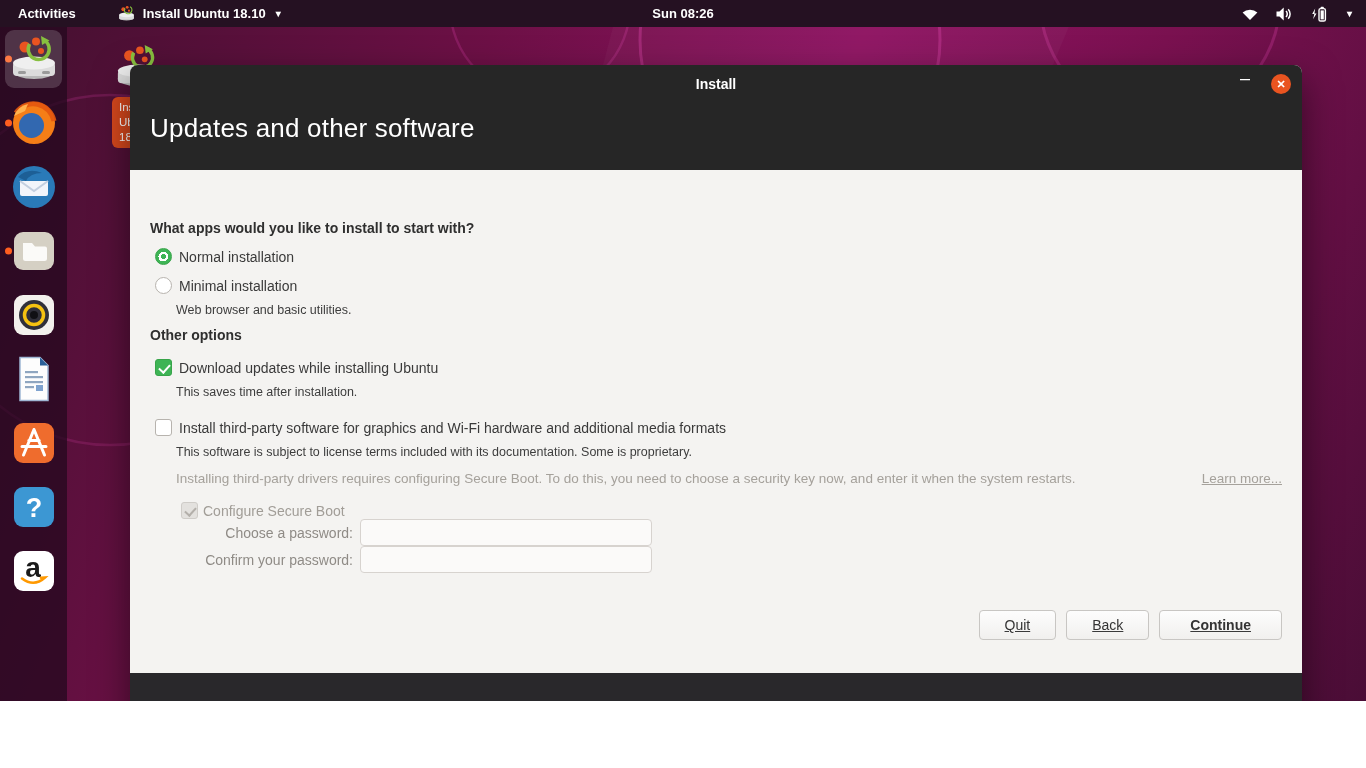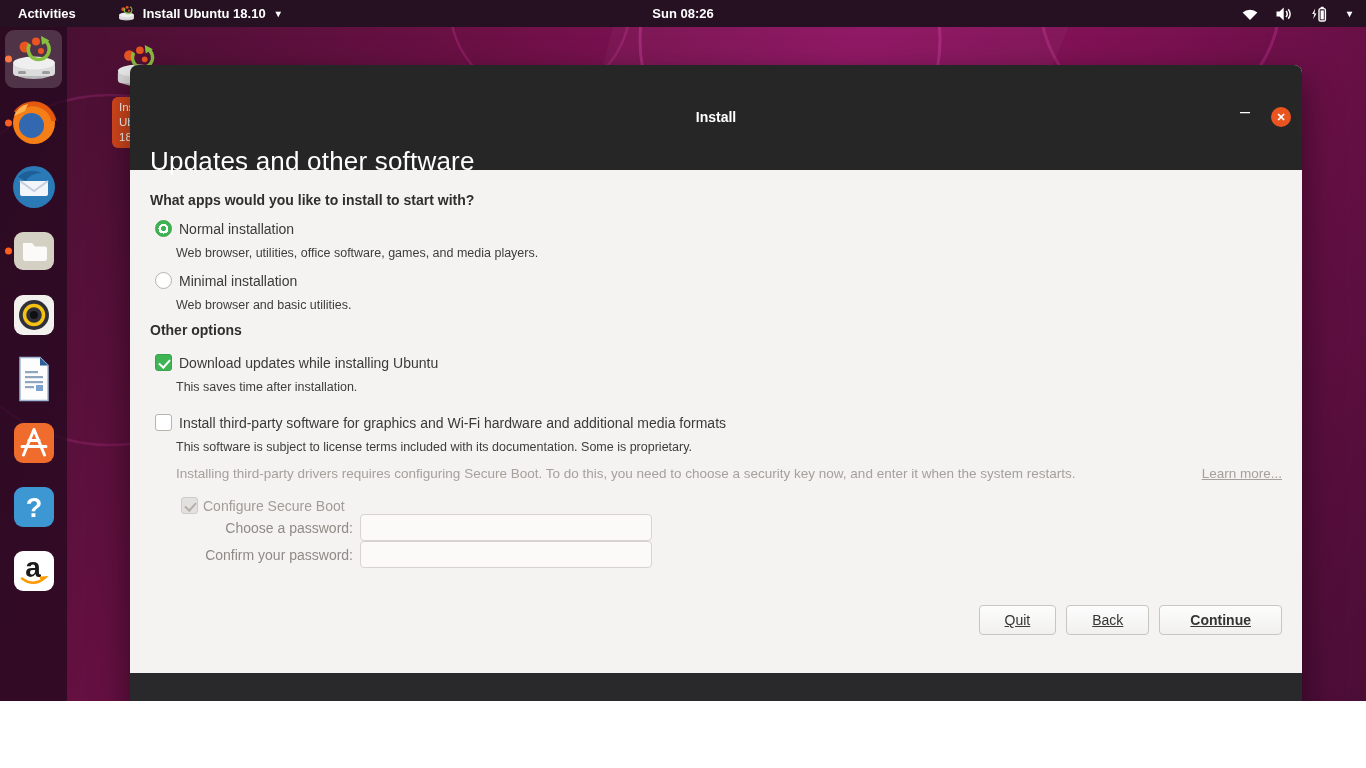--- a/index.html
+++ b/index.html
@@ -34,30 +34,30 @@
   
   .desktop-icon{ position:absolute; left:108px; top:44px; width:60px; z-index:1; text-align:center; }
   .di-label{ margin:3px 0 0 4px; width:52px; background:#d7481d; border-radius:6px;
     color:#fff; font-size:11.5px; line-height:15px; padding:3px 0 3px 7px; text-align:left; }
 
   
   .window{ position:absolute; left:130px; top:65px; width:1172px; height:699px; z-index:10;
     border-radius:8px; overflow:hidden; box-shadow:0 14px 36px rgba(0,0,0,0.5);
     display:flex; flex-direction:column; background:#f4f3f1; }
   .win-head{ background:#262626; height:105px; position:relative; flex:0 0 auto; }
-  .titlebar{ height:38px; position:relative; display:flex; align-items:center; justify-content:center;margin-top:33px; }
+  .titlebar{ height:38px; position:relative; display:flex; align-items:center; justify-content:center; }
   .win-title{ color:#fff; font-size:14px; font-weight:700; }
   .win-min{ position:absolute; right:46px; top:3px; color:#fff; font-size:18px; width:22px; text-align:center; cursor:default; }
   .win-close{ position:absolute; right:11px; top:9px; width:20px; height:20px; border-radius:50%;
     background:var(--ubuntu-orange,#e95420); color:#fff; font-size:11px; font-weight:700;
     display:flex; align-items:center; justify-content:center; cursor:default; }
   .win-heading{ color:#fff; font-size:26px; font-weight:400; padding:10px 0 0 20px; letter-spacing:0.2px; }
 
   .win-content{ flex:1 1 auto; padding:22px 20px 0 20px; color:#3a3a3a; }
-  .sect{ font-size:14px; font-weight:700; color:#2f2f2f; }
+  .sect{ font-size:14px; font-weight:700; color:#2f2f2f;margin-top:28px; }
   .opt{ display:flex; align-items:center; gap:7px; margin:12px 0 0 5px; font-size:14px; }
   .opt-desc{ margin:9px 0 0 26px; font-size:12.5px; color:#3d3d3d; } .mt10{ margin-top:10px; } .mt16{ margin-top:16px; } .mt20{ margin-top:20px; }
 
   .radio{ width:17px; height:17px; border-radius:50%; flex:0 0 auto; }
   .radio.checked{ background:radial-gradient(circle at 50% 50%, var(--accent-green,#3eb455) 0 2.5px, #ffffff 2.5px 5px, var(--accent-green,#3eb455) 5px); border:1px solid #37a449; }
   .radio.unchecked{ background:#fff; border:1px solid #b7b3ae; }
 
   .checkbox{ width:17px; height:17px; border-radius:3px; flex:0 0 auto; position:relative; }
   .checkbox.checked{ background:var(--accent-green,#3eb455); border:1px solid #37a449; }
   .checkbox.unchecked{ background:#fff; border:1px solid #b7b3ae; }
@@ -263,21 +263,20 @@
       <div class="win-heading">Updates and other software</div>
     </div>
 
     <div class="win-content">
       <div class="sect">What apps would you like to install to start with?</div>
 
       <div class="opt">
         <span class="radio checked"></span>
         <span>Normal installation</span>
       </div>
-      <div class="opt-desc">Web browser, utilities, office software, games, and media players.</div>
 
       <div class="opt">
         <span class="radio unchecked"></span>
         <span>Minimal installation</span>
       </div>
       <div class="opt-desc">Web browser and basic utilities.</div>
 
       <div class="sect mt10">Other options</div>
 
       <div class="opt mt16">

